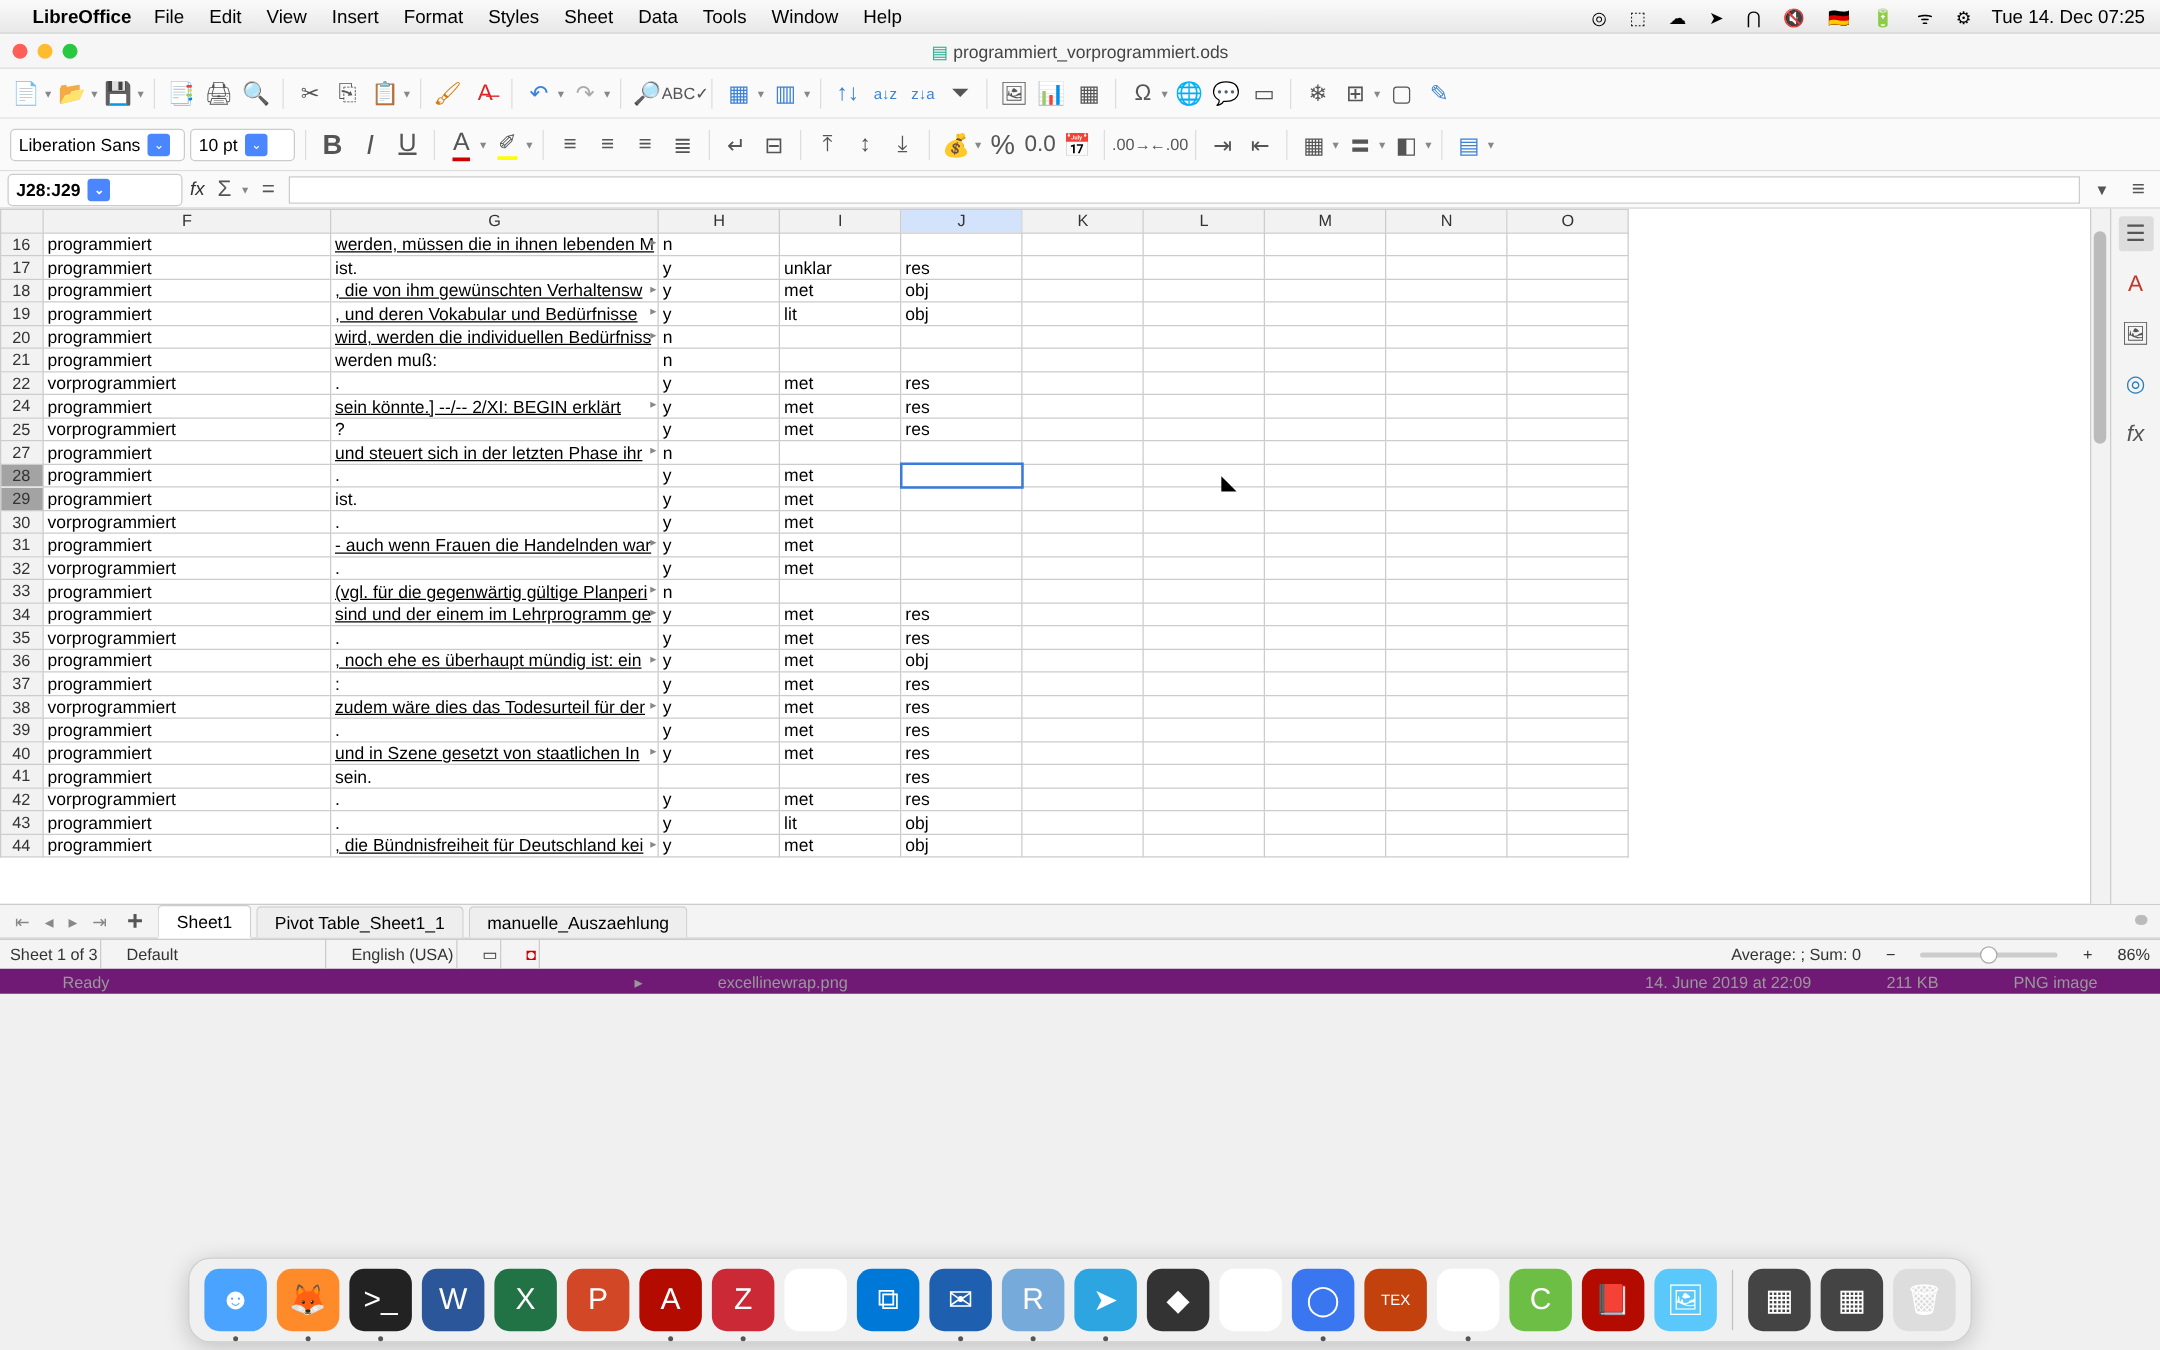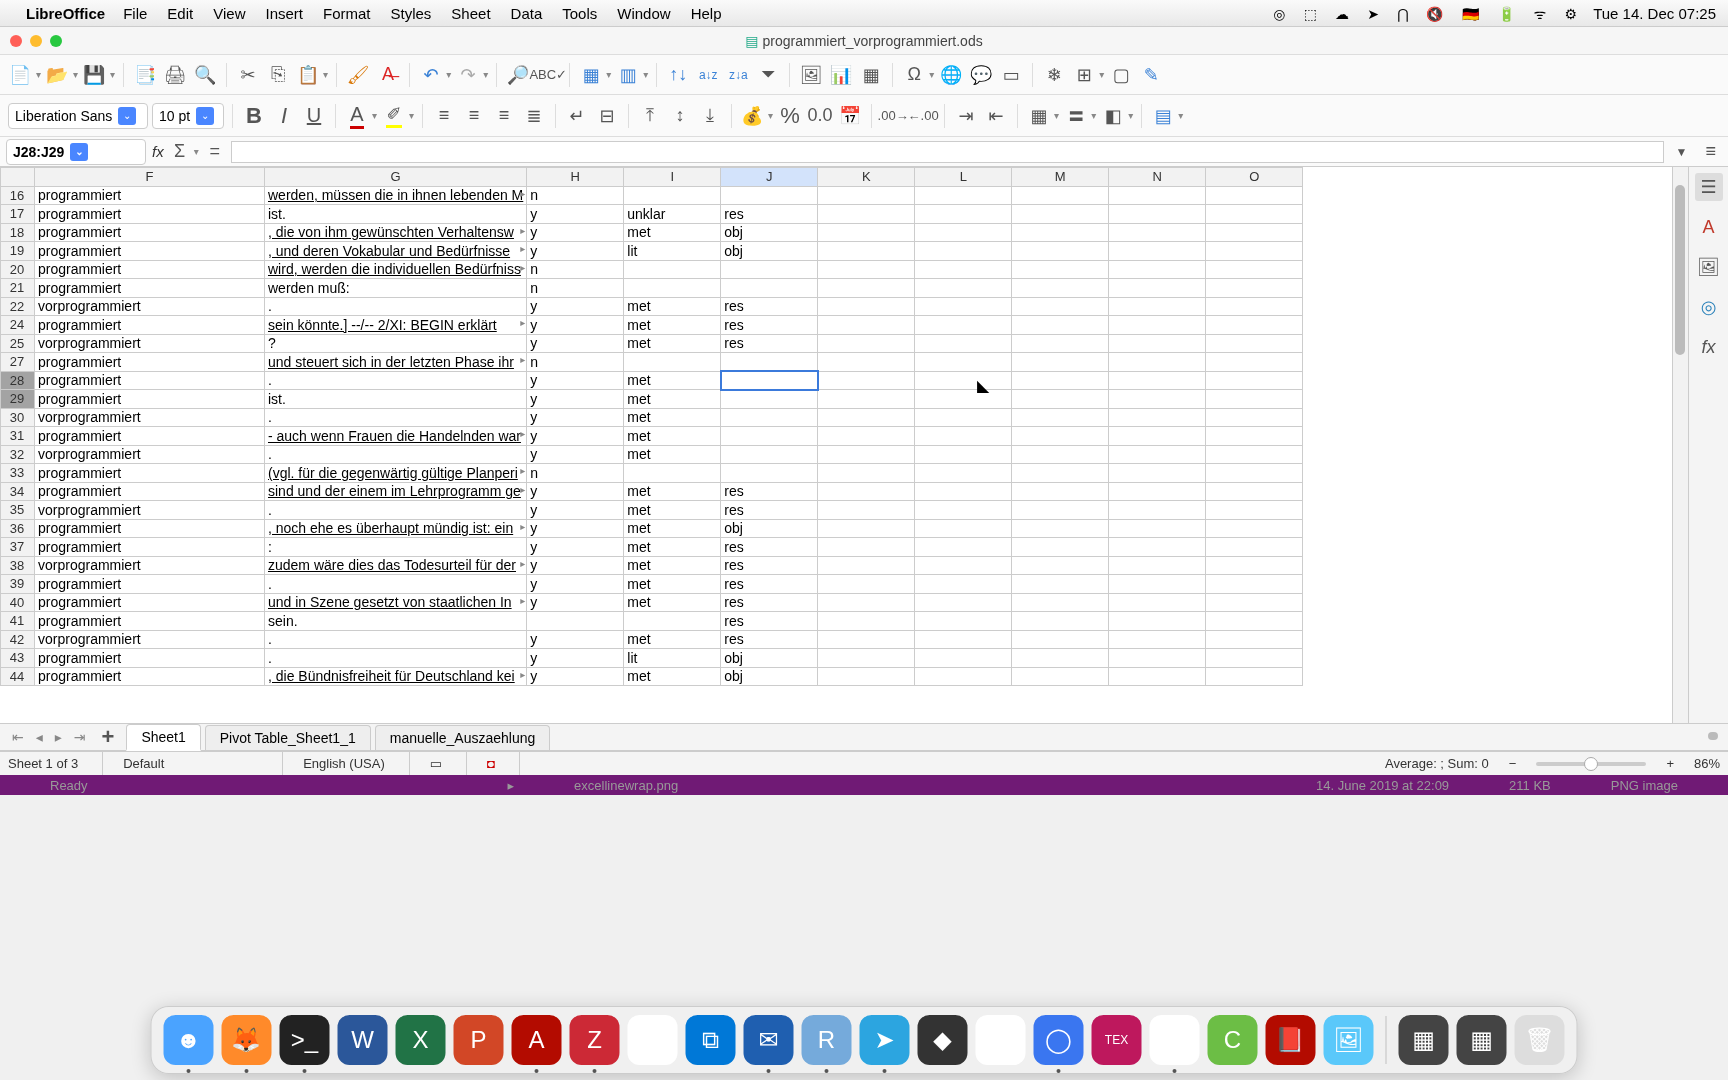--- a/index.html
+++ b/index.html
@@ -65,21 +65,21 @@
 .tabbar { height: 28px; background: #f4f4f4; border-top: 1px solid #ccc; border-bottom: 1px solid #ccc; display: flex; align-items: center; padding: 0 8px; gap: 4px; font-size: 14px; }
 .tabnav { color: #888; padding: 0 4px; }
 .tabadd { font-size: 22px; font-weight: bold; color: #555; padding: 0 8px; }
 .stab { padding: 4px 14px; border: 1px solid #ccc; border-bottom: none; background: #eee; border-radius: 4px 4px 0 0; }
 .stab.active { background: #fff; border-bottom: 2px solid #fff; margin-bottom: -1px; }
 .hscroll { flex:1; height:10px; position:relative; margin-left:20px;}
 .hthumb { position:absolute; right:2px; top:0; height:8px; width:10px; background:#bbb; border-radius:4px;}
 
 
 .statusbar { height: 24px; background: #f4f4f4; border-top: 1px solid #ccc; display: flex; align-items: center; font-size: 13px; color: #333; padding: 0 8px; gap: 20px; }
-.statusbar .seg { border-right: 1px solid #ccc; padding-right: 24px; height: 100%; display: flex; align-items: center; }
+.statusbar .seg { border-right: 1px solid #ccc; padding-right: 2px; height: 100%; display: flex; align-items: center; }
 .statusbar .flex { flex: 1; }
 .zoomslider { width: 110px; height: 4px; background: #ccc; position: relative; border-radius: 2px; }
 .zknob { position: absolute; top: -5px; left: 48px; width: 14px; height: 14px; background: #fff; border: 1px solid #aaa; border-radius: 50%; }
 
 
 .bgrow { height: 20px; font-size: 13px; color: #999; display: flex; align-items: center; padding: 0 50px; gap: 60px; background: #701a75; }
 .bgrow .r { margin-left: auto; }
 
 
 .dock { position: absolute; bottom: 6px; left: 50%; transform: translateX(-50%); height: 68px; background: rgba(240,240,240,0.85); border: 1px solid rgba(0,0,0,0.15); border-radius: 18px; display: flex; align-items: center; padding: 0 12px; gap: 8px; box-shadow: 0 4px 20px rgba(0,0,0,0.2); }
@@ -182,21 +182,21 @@
     <span class="dd">▾</span>
   <span class="tbicon">▢</span>
   <span class="tbicon" style="color:#3b82d6">✎</span>
 </div>
 
 <div class="toolbar row2">
   <div class="fsel" style="width:140px">
       <span>Liberation Sans</span>
       <span class="arrow">⌄</span>
     </div>
-  <div class="fsel" style="width:72px">
+  <div class="fsel" style="width:84px">
       <span>10 pt</span>
       <span class="arrow">⌄</span>
     </div>
   <span class="tsep"></span>
   <span class="tbicon" style="font-weight:bold;font-size:22px">B</span>
   <span class="tbicon" style="font-style:italic;font-size:22px">I</span>
   <span class="tbicon" style="text-decoration:underline;font-size:20px">U</span>
   <span class="tsep"></span>
   <span class="tbicon" style="font-size:20px">
       <span style="border-bottom:3px solid #c00">A</span>
@@ -729,21 +729,21 @@
     <div class="dicon" style="background:#333">
       <span style="font-size:24px">◆</span>
     </div>
     <div class="dicon" style="background:#fff">
       <span style="font-size:24px">B</span>
     </div>
     <div class="dicon" style="background:#3a76f0">
       <span style="font-size:24px">◯</span>
       <span class="dot"></span>
     </div>
-    <div class="dicon" style="background:#be185d">
+    <div class="dicon" style="background:#c2410c">
       <span style="font-size:12px">TEX</span>
     </div>
     <div class="dicon" style="background:#fff">
       <span style="font-size:24px">▭</span>
       <span class="dot"></span>
     </div>
     <div class="dicon" style="background:#6cbe45">
       <span style="font-size:24px">C</span>
     </div>
     <div class="dicon" style="background:#b30b00">

